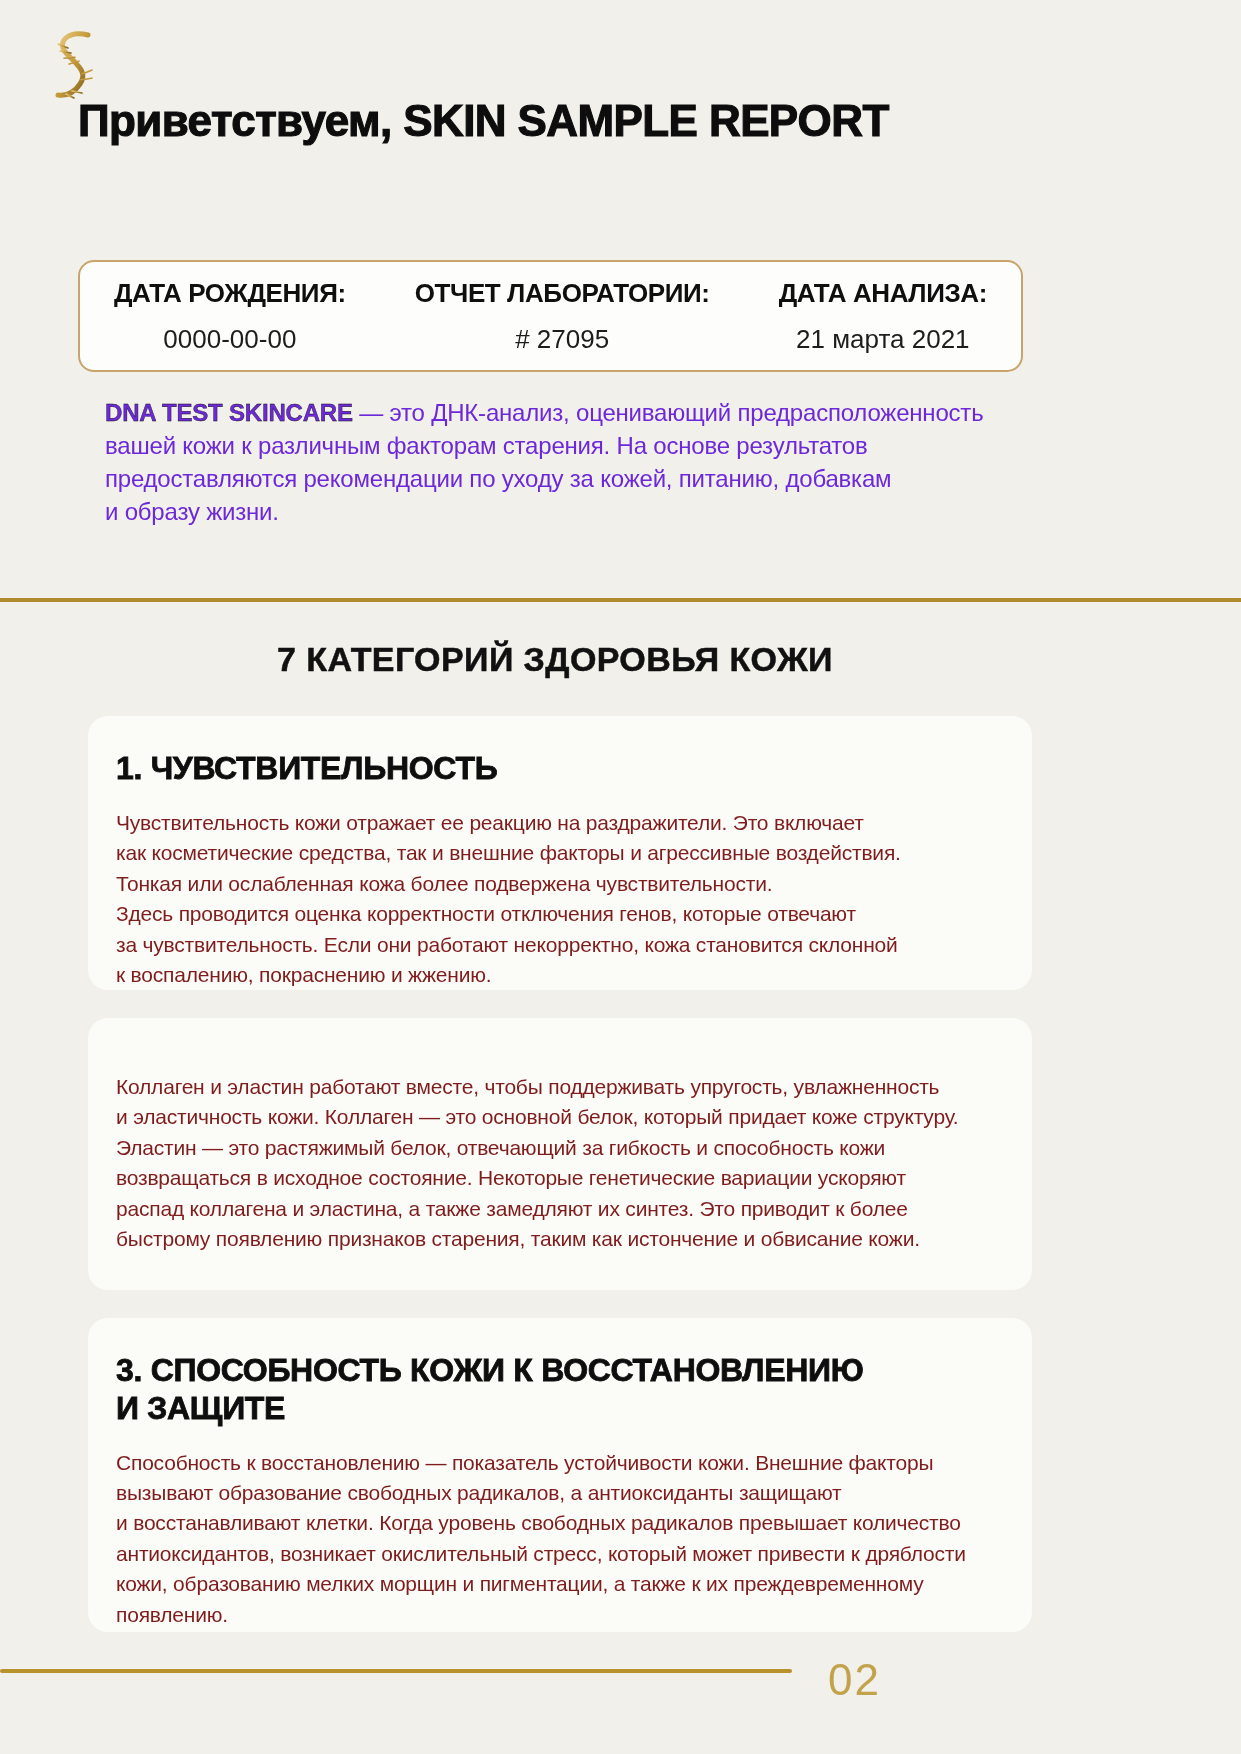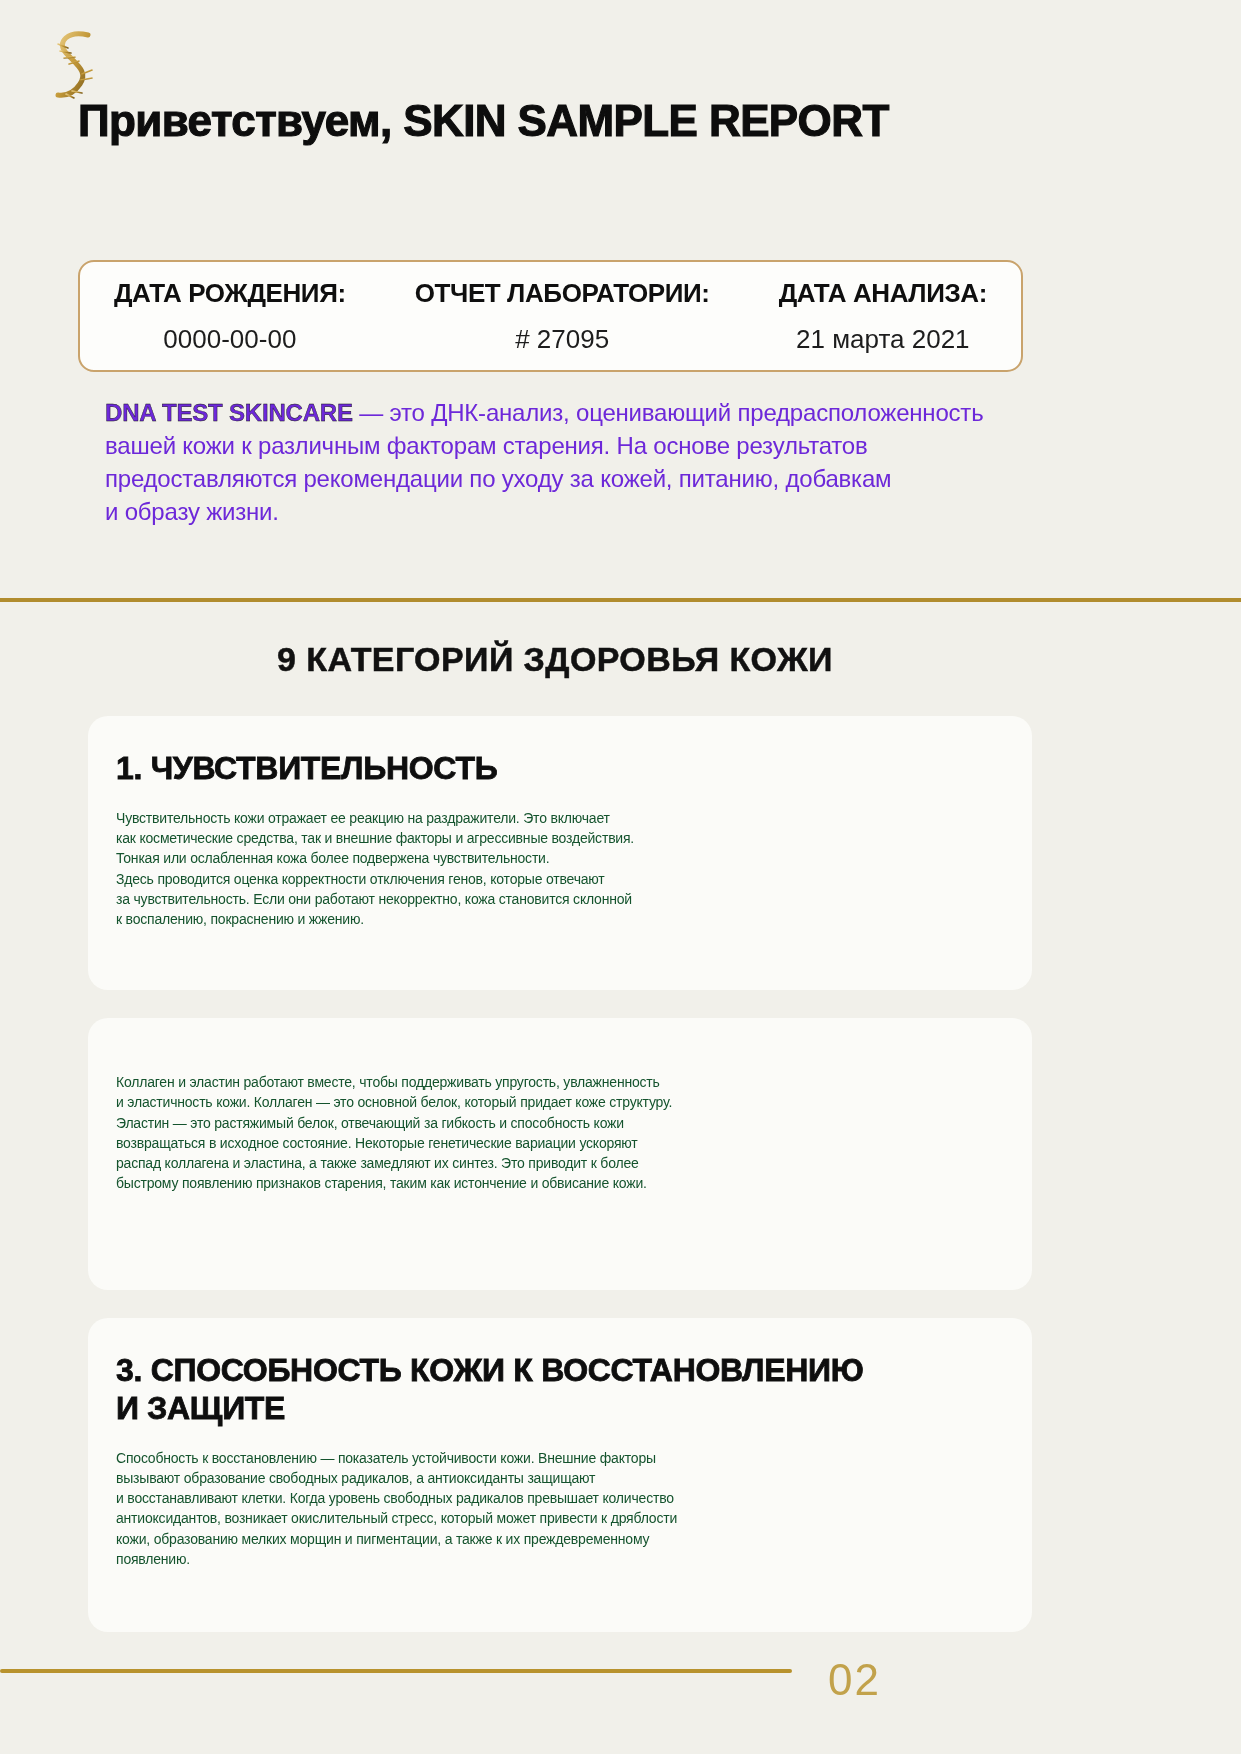--- a/index.html
+++ b/index.html
@@ -63,22 +63,22 @@
   }
   .card-1 { top:716px;  height:274px; }
   .card-2 { top:1018px; height:272px; }
   .card-3 { top:1318px; height:314px; }
   .card-title {
     font-size:32px; font-weight:700; line-height:1.18;
     letter-spacing:-0.3px; color:#0e0e0e; -webkit-text-stroke:0.8px #0e0e0e;
     white-space:pre-line;
   }
   .card-body {
-    margin-top:20px; font-size:14px; line-height:1.45;
-    letter-spacing:-0.2px; color:#14532d; white-space:pre-line;
+    margin-top:20px; font-size:21px; line-height:1.45;
+    letter-spacing:-0.2px; color:#7f1d1d; white-space:pre-line;
   }
 
   .footer-line {
     position:absolute; left:0; top:1669px; width:792px; height:4px;
     background:#b8922d; border-radius:2px;
   }
   .page-number {
     position:absolute; left:828px; top:1645px;
     font-size:44px; font-weight:400; letter-spacing:2px; color:#c2a24b;margin-top:10px;
   }
@@ -128,21 +128,21 @@
     </div>
   </div>
 
   <p class="intro"><span class="brand">DNA TEST SKINCARE</span><span class="intro-text"> — это ДНК-анализ, оценивающий предрасположенность
 вашей кожи к различным факторам старения. На основе результатов
 предоставляются рекомендации по уходу за кожей, питанию, добавкам
 и образу жизни.</span></p>
 
   <div class="divider"></div>
 
-  <h2 class="section-title">9 КАТЕГОРИЙ ЗДОРОВЬЯ КОЖИ</h2>
+  <h2 class="section-title">7 КАТЕГОРИЙ ЗДОРОВЬЯ КОЖИ</h2>
 
   <section class="card card-1">
     <h3 class="card-title">1. ЧУВСТВИТЕЛЬНОСТЬ</h3>
     <p class="card-body">Чувствительность кожи отражает ее реакцию на раздражители. Это включает
 как косметические средства, так и внешние факторы и агрессивные воздействия.
 Тонкая или ослабленная кожа более подвержена чувствительности.
 Здесь проводится оценка корректности отключения генов, которые отвечают
 за чувствительность. Если они работают некорректно, кожа становится склонной
 к воспалению, покраснению и жжению.</p>
   </section>

